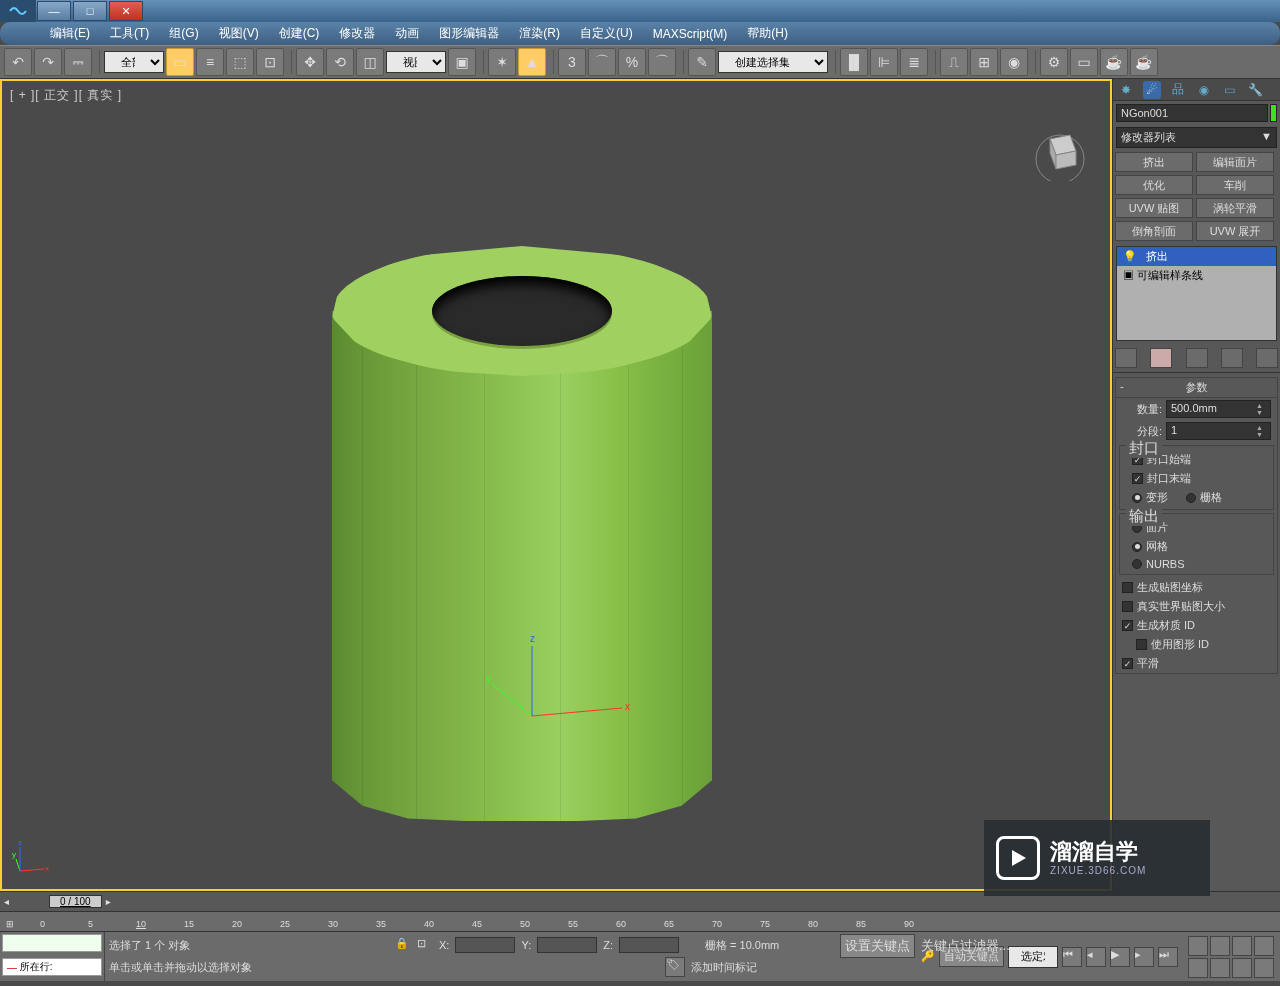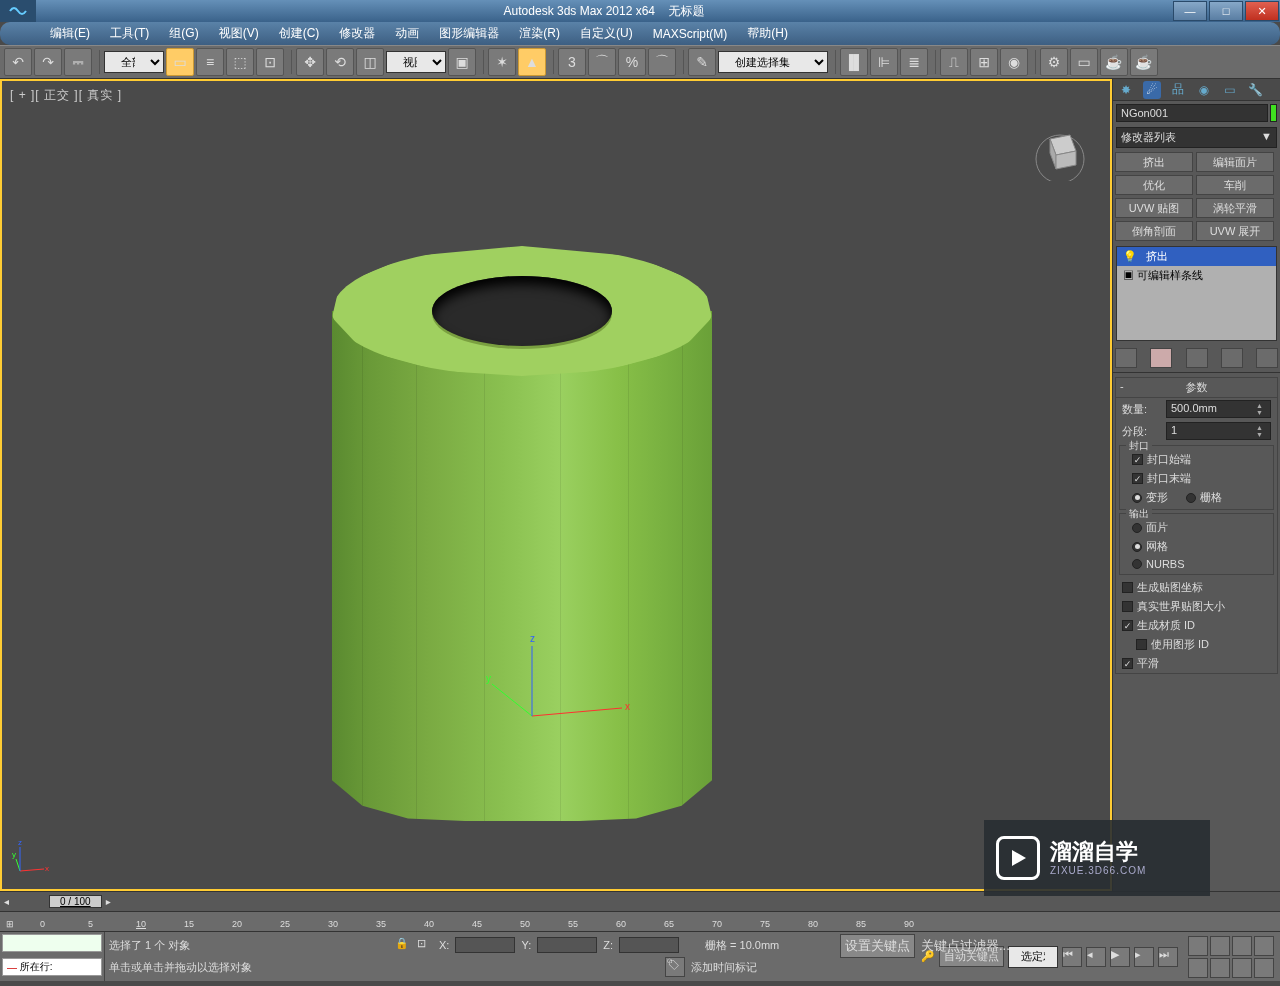--- a/index.html
+++ b/index.html
@@ -52,26 +52,26 @@
 .stack-item { padding: 2px 6px; }
 .stack-item.sel { background: #3060c0; color: #fff; }
 .stack-toolbar { display: flex; padding: 4px 2px; gap: 3px; justify-content: space-between; border-bottom: 1px solid #333; }
 .stack-tbtn { width: 22px; height: 20px; background: #6b6b6b; border: 1px solid #444; }
 
 .params { flex: 1; background: #585858; padding: 2px; overflow: hidden; }
 .rollout { margin: 2px 0; background: #585858; border: 1px solid #444; }
 .rollout-hdr { background: #585858; text-align: center; padding: 2px; border-bottom: 1px solid #444; font-size: 11px; position: relative; }
 .rollout-hdr .minus { position: absolute; left: 4px; }
 .param-row { display: flex; align-items: center; padding: 2px 6px; gap: 4px; font-size: 11px; }
-.param-row label { flex: 0 0 40px; }
+.param-row label { flex: 0 0 40px; text-align: right; }
 .spinner { flex: 1; background: #333; border: 1px solid #222; color: #ddd; padding: 1px 4px; font-size: 11px; display: flex; }
 .spinner span { flex: 1; }
 .spinner .sp-btns { width: 10px; font-size: 7px; line-height: 7px; color: #aaa; }
 .group-box { margin: 3px; border: 1px solid #444; padding: 4px 2px 2px; position: relative; }
-.group-box .gb-title { position: absolute; top: -7px; left: 6px; background: #585858; padding: 0 3px; font-size: 10px; }
+.group-box .gb-title { position: absolute; top: -7px; left: 6px; background: #585858; padding: 0 3px; font-size: 15px; }
 .chk-row { padding: 2px 10px; font-size: 11px; display: flex; align-items: center; gap: 4px; }
 .chk { width: 11px; height: 11px; background: #333; border: 1px solid #222; display: inline-flex; align-items: center; justify-content: center; font-size: 9px; color: #ddd; }
 .radio-row { padding: 2px 10px; font-size: 11px; display: flex; align-items: center; gap: 4px; }
 .radio { width: 10px; height: 10px; border-radius: 50%; background: #333; border: 1px solid #222; display: inline-flex; align-items: center; justify-content: center; }
 .radio.on::after { content:''; width:5px; height:5px; border-radius:50%; background:#ddd; }
 
 .timeline-area { height: 20px; background: #585858; display: flex; align-items: center; font-size: 10px; border-top: 1px solid #333; }
 .timeline-area .frame-ind { background: #ccc; color: #000; padding: 0 10px; margin-left: 40px; border: 1px solid #333; text-decoration: underline; }
 .time-ruler { height: 20px; background: #6b6b6b; display: flex; align-items: flex-end; font-size: 9px; position: relative; border-top: 1px solid #333; padding-left: 40px; }
 .time-ruler .tick { position: absolute; bottom: 2px; color: #ddd; }
@@ -92,23 +92,20 @@
 .watermark .wm-sub { font-size: 10px; letter-spacing: 1px; color: #aac; }
 </style>
 </head>
 <body>
 
 <div class="titlebar">
   <div class="app-icon">
     <svg width="20" height="16" viewBox="0 0 20 16">
         <path d="M2 8 Q6 2 10 8 Q14 14 18 8" stroke="#6cf" stroke-width="2" fill="none"></path>
       </svg>
-  </div>
-  <div class="title-text">
-    <span>Autodesk 3ds Max  2012 x64</span>&nbsp;&nbsp;&nbsp;&nbsp;<span>无标题</span>
   </div>
   <div class="win-btns">
     <div class="win-btn">—</div>
     <div class="win-btn">□</div>
     <div class="win-btn close">✕</div>
   </div>
 </div>
 
 <div class="menubar">
   <div class="menu-item">编辑(E)</div>

